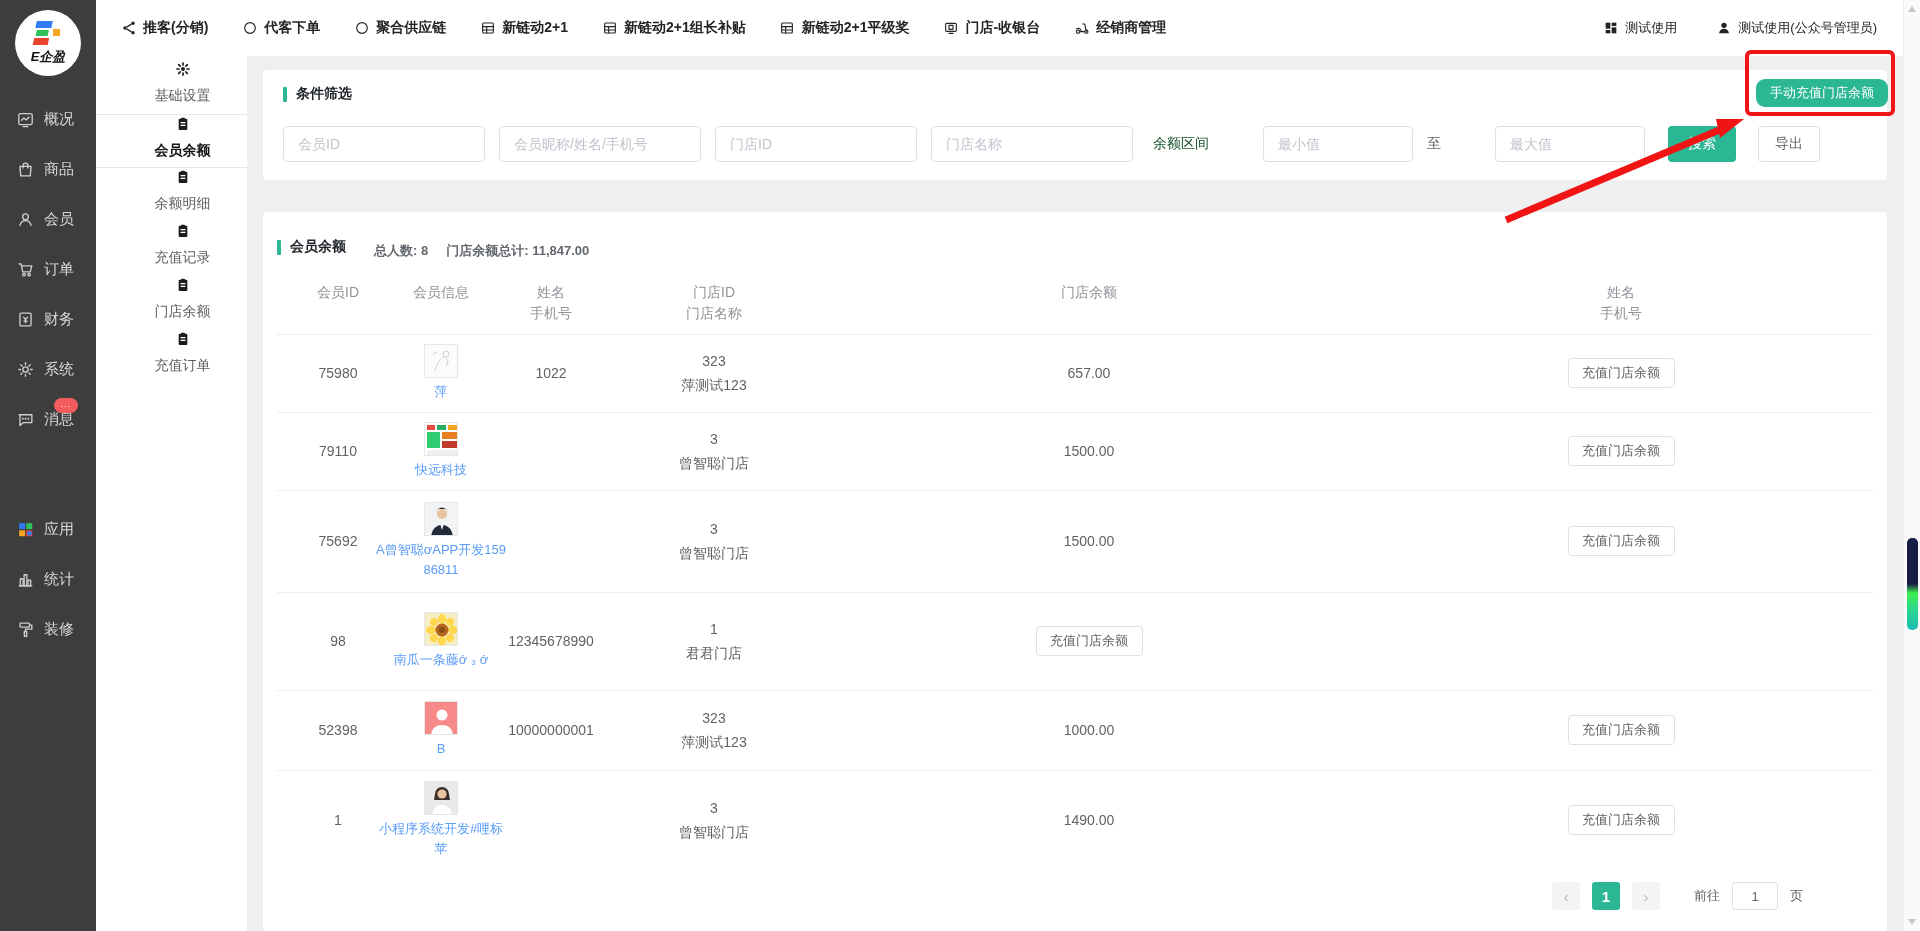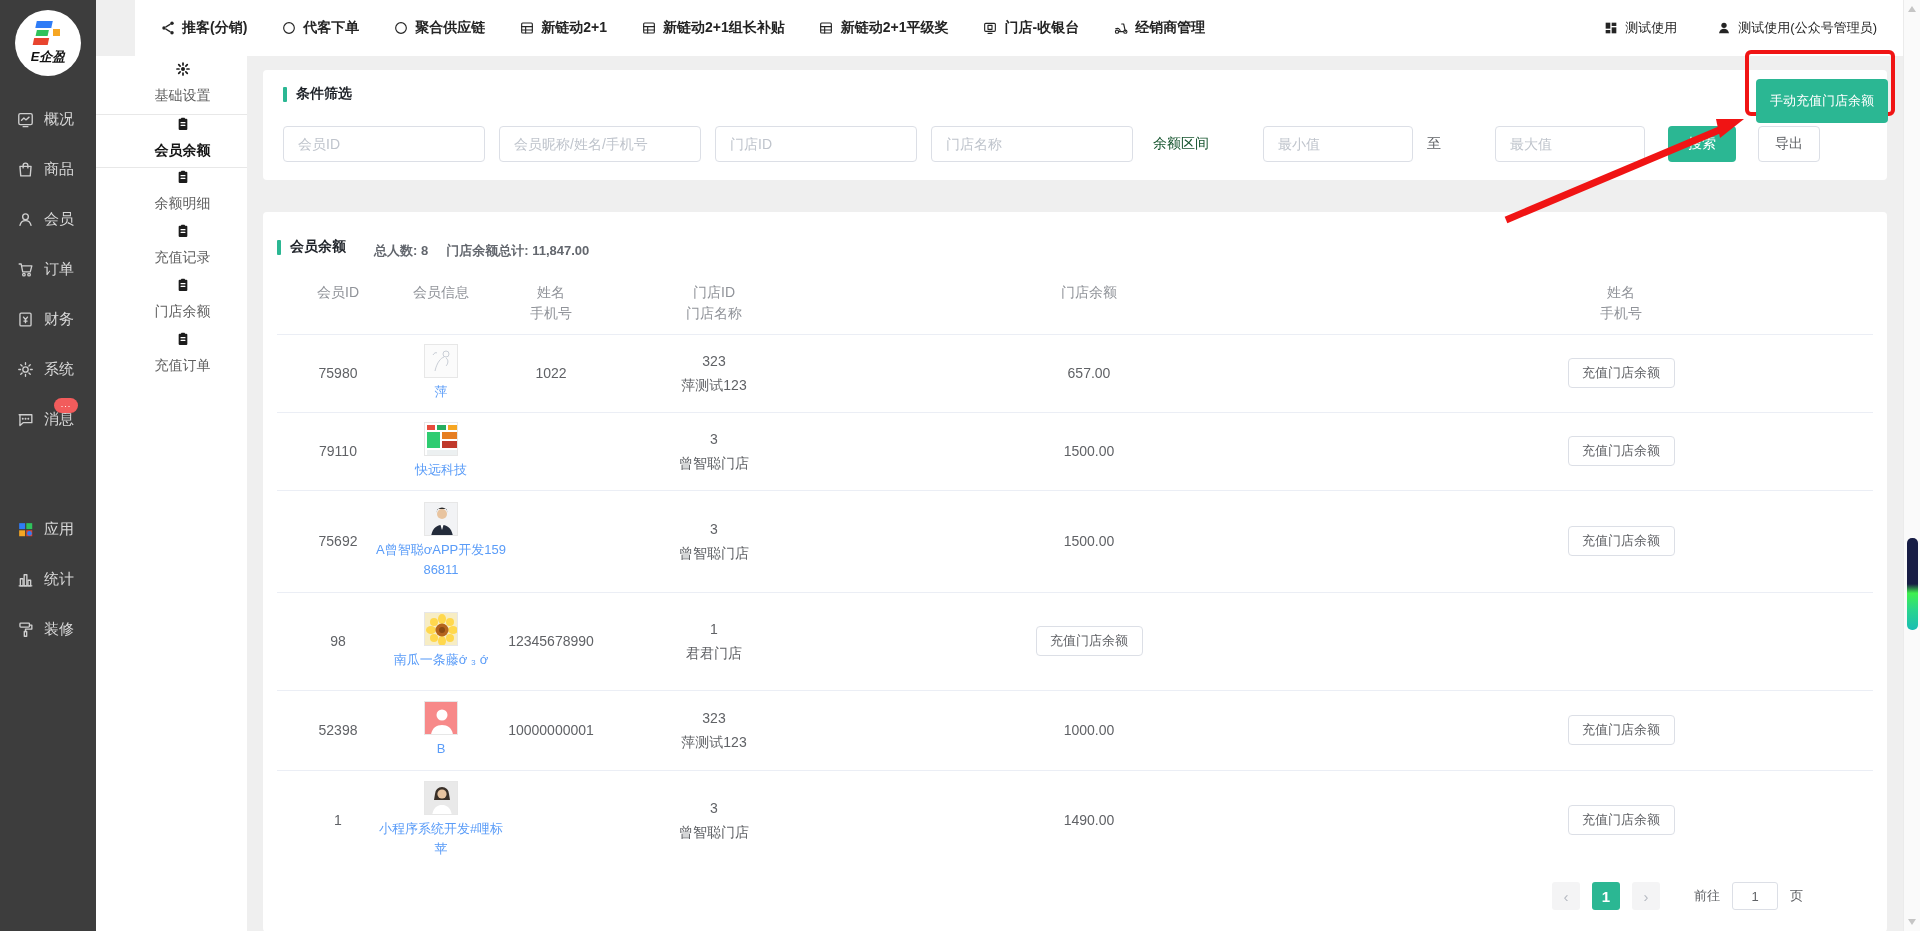--- a/index.html
+++ b/index.html
@@ -13,21 +13,21 @@
   .logo-text{font-size:13px;font-weight:bold;font-style:italic;color:#111;margin-top:-2px;}
   .side-item{position:relative;display:flex;align-items:center;gap:9px;height:50px;
     padding-left:15px;color:#d9d9d9;font-size:15px;cursor:pointer;}
   .side-item .ic{width:20px;height:20px;display:inline-flex;align-items:center;justify-content:center;color:#cfcfcf;}
   .side-item .ic svg{width:19px;height:19px;}
   .side-gap{height:60px;}
   .badge{position:absolute;top:4px;left:54px;background:#f25c5c;color:#fff;border-radius:9px;
     min-width:24px;height:15px;font-size:9px;line-height:13px;text-align:center;padding:0 4px;letter-spacing:1px;}
   
   .topbar{position:absolute;left:96px;right:17px;top:0;height:56px;background:#fff;z-index:20;
-    display:flex;align-items:center;justify-content:space-between;margin-left:39px;}
+    display:flex;align-items:center;justify-content:space-between;}
   .topnav{display:flex;align-items:center;gap:33px;padding-left:24px;}
   .tn{display:flex;align-items:center;gap:6px;font-size:14px;font-weight:bold;color:#242424;cursor:pointer;white-space:nowrap;}
   .tn .ic,.tr-item .ic{display:inline-flex;width:17px;height:17px;align-items:center;justify-content:center;color:#242424;}
   .tn .ic svg,.tr-item .ic svg{width:16px;height:16px;}
   .topright{display:flex;align-items:center;gap:38px;padding-right:26px;}
   .tr-item{display:flex;align-items:center;gap:6px;font-size:13px;color:#242424;cursor:pointer;white-space:nowrap;}
   
   .submenu{position:absolute;left:96px;top:56px;bottom:0;width:151px;background:#fff;z-index:10;padding-top:4px;}
   .sm-item{display:flex;align-items:center;gap:10px;height:54px;padding-left:22px;
     font-size:14px;color:#5f5f5f;cursor:pointer;flex-direction:column;}
@@ -72,21 +72,21 @@
   .pg{width:28px;height:28px;border:none;border-radius:3px;background:#f4f4f5;color:#b6bac2;
     font-size:15px;cursor:pointer;font-family:inherit;line-height:1;}
   .pg.active{background:#2bb793;color:#fff;font-weight:bold;}
   .goto-label,.page-label{font-size:13px;color:#606266;}
   .goto-label{margin-left:22px;}
   .goto-input{width:46px;height:28px;border:1px solid #dcdfe6;border-radius:3px;text-align:center;
     font-size:13px;color:#606266;outline:none;font-family:inherit;}
   
   .hl-box{position:absolute;left:1745px;top:50px;width:150px;height:66px;border:4px solid #f01414;
     border-radius:6px;z-index:60;background:transparent;}
-  .hl-btn{position:absolute;left:7px;top:25px;height:44px;padding:0 14px;font-size:13px;white-space:nowrap;}
+  .hl-btn{position:absolute;left:7px;top:25px;height:28px;padding:0 14px;font-size:13px;white-space:nowrap;border-radius:9px;}
   .arrow-svg{position:absolute;left:1490px;top:106px;width:280px;height:130px;z-index:59;pointer-events:none;}
   
   .scrollbar{position:absolute;right:0;top:0;bottom:0;width:17px;background:#fafafa;border-left:1px solid #ebebeb;z-index:70;}
   .sb-up{position:absolute;top:6px;left:4px;width:0;height:0;border-left:4px solid transparent;
     border-right:4px solid transparent;border-bottom:6px solid #c5c5c5;}
   .sb-down{position:absolute;bottom:6px;left:4px;width:0;height:0;border-left:4px solid transparent;
     border-right:4px solid transparent;border-top:6px solid #c5c5c5;}
   .sb-thumb{position:absolute;left:3px;top:538px;width:11px;height:92px;border-radius:5px;
     background:linear-gradient(180deg,#171d45 0%,#171d45 50%,#3ff04e 60%,#2ad58d 78%,#19bdb4 100%);}
 </style>

